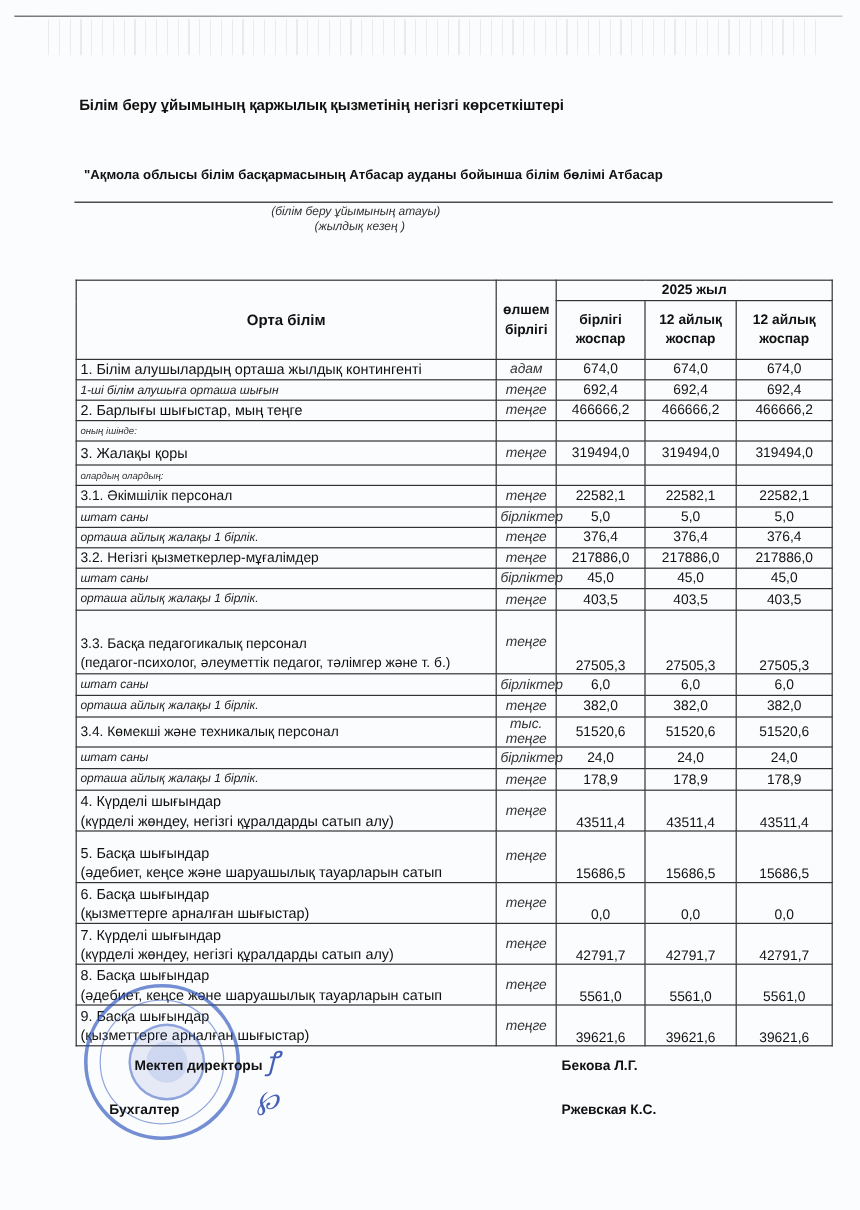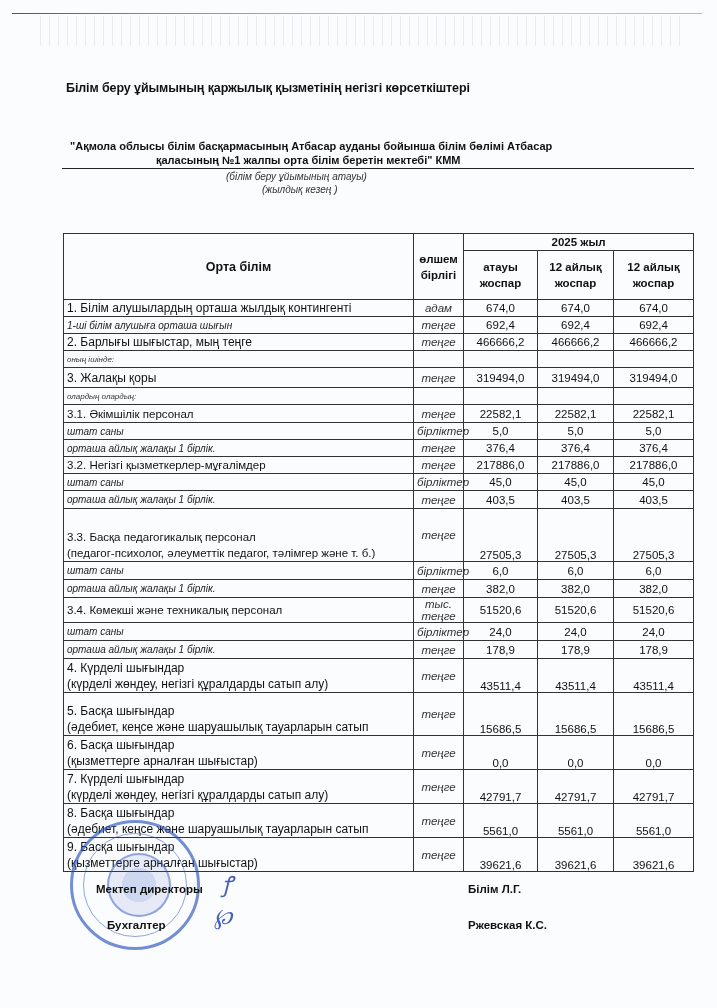--- a/index.html
+++ b/index.html
@@ -47,42 +47,41 @@
 </head>
 <body>
 
 <div class="scanline"></div>
 <div class="scan-noise"></div>
 
 <div class="doc-title">Білім беру ұйымының қаржылық қызметінің негізгі көрсеткіштері</div>
 
 <div class="org-name">
   <span class="l1">"Ақмола облысы білім басқармасының Атбасар ауданы бойынша білім бөлімі Атбасар</span>
-  <span class="l2">қаласының №1 жалпы орта білім беретін мектебі" КММ</span>
 </div>
 <div class="org-rule"></div>
 <div class="org-caption cap1">(білім беру ұйымының атауы)</div>
 <div class="org-caption cap2">(жылдық кезең   )</div>
 
 <table class="fin">
   <colgroup>
     <col class="c-name">
       <col class="c-unit">
       <col class="c-v1">
       <col class="c-v2">
       <col class="c-v3">
   </colgroup>
   <thead>
     <tr style="height:17px">
       <th rowspan="2" style="font-size:12.5px">Орта білім</th>
       <th rowspan="2" style="font-size:11.5px">өлшем бірлігі</th>
       <th colspan="3">2025 жыл</th>
     </tr>
     <tr style="height:49px">
-      <th>атауы жоспар</th>
+      <th>бірлігі жоспар</th>
       <th>12 айлық жоспар</th>
       <th>12 айлық жоспар</th>
     </tr>
   </thead>
   <tbody id="tbody">
       <tr class="bold" style="height: 17px;">
         <td class="name"><span>1. Білім алушылардың орташа жылдық контингенті</span></td>
         <td class="unit">адам</td>
         <td class="val">674,0</td>
         <td class="val">674,0</td>
@@ -249,16 +248,16 @@
         <td class="val">39621,6</td>
         <td class="val">39621,6</td>
       </tr>
     </tbody>
 </table>
 
 <div class="stamp"></div>
 <div class="signature" style="left:222px;top:868px;">ꝭ</div>
 <div class="signature" style="left:214px;top:900px;">℘</div>
 
-<div class="sig" style="left:96px;top:883px;">Мектеп директоры</div>
-<div class="sig" style="left:468px;top:883px;font-weight:bold;">Білім Л.Г.</div>
-<div class="sig" style="left:107px;top:919px;">Бухгалтер</div>
+<div class="sig" style="left:112px;top:883px;">Мектеп директоры</div>
+<div class="sig" style="left:468px;top:883px;font-weight:bold;">Бекова Л.Г.</div>
+<div class="sig" style="left:91px;top:919px;">Бухгалтер</div>
 <div class="sig" style="left:468px;top:919px;">Ржевская К.С.</div>
 
 </body></html>

